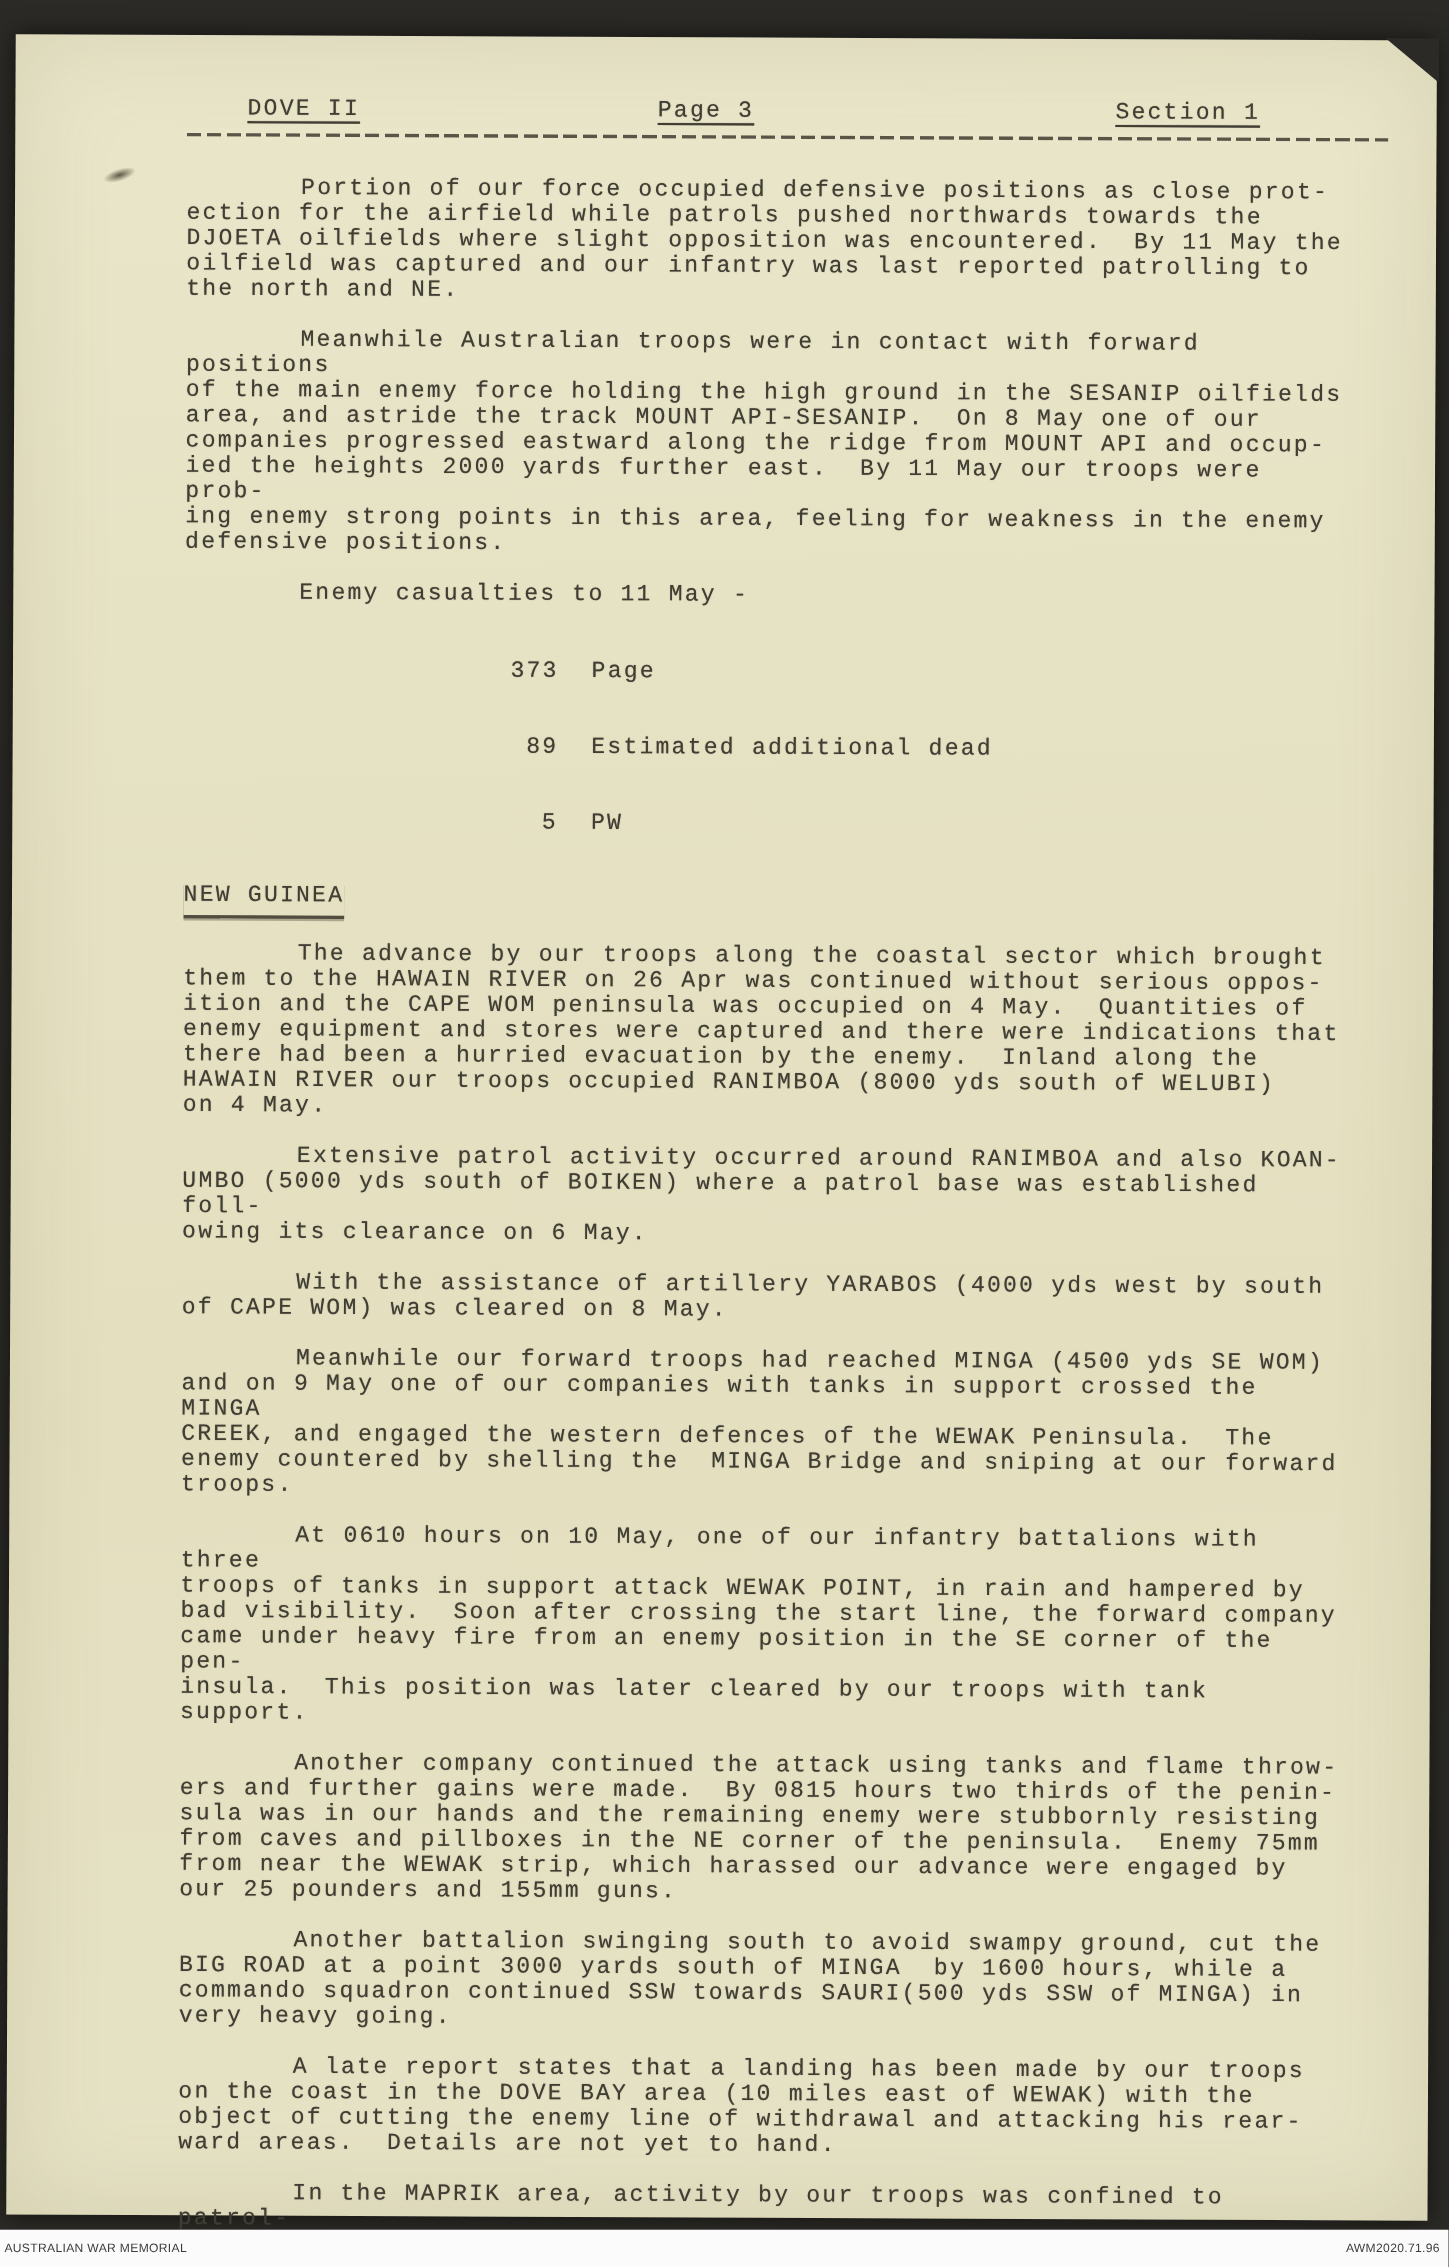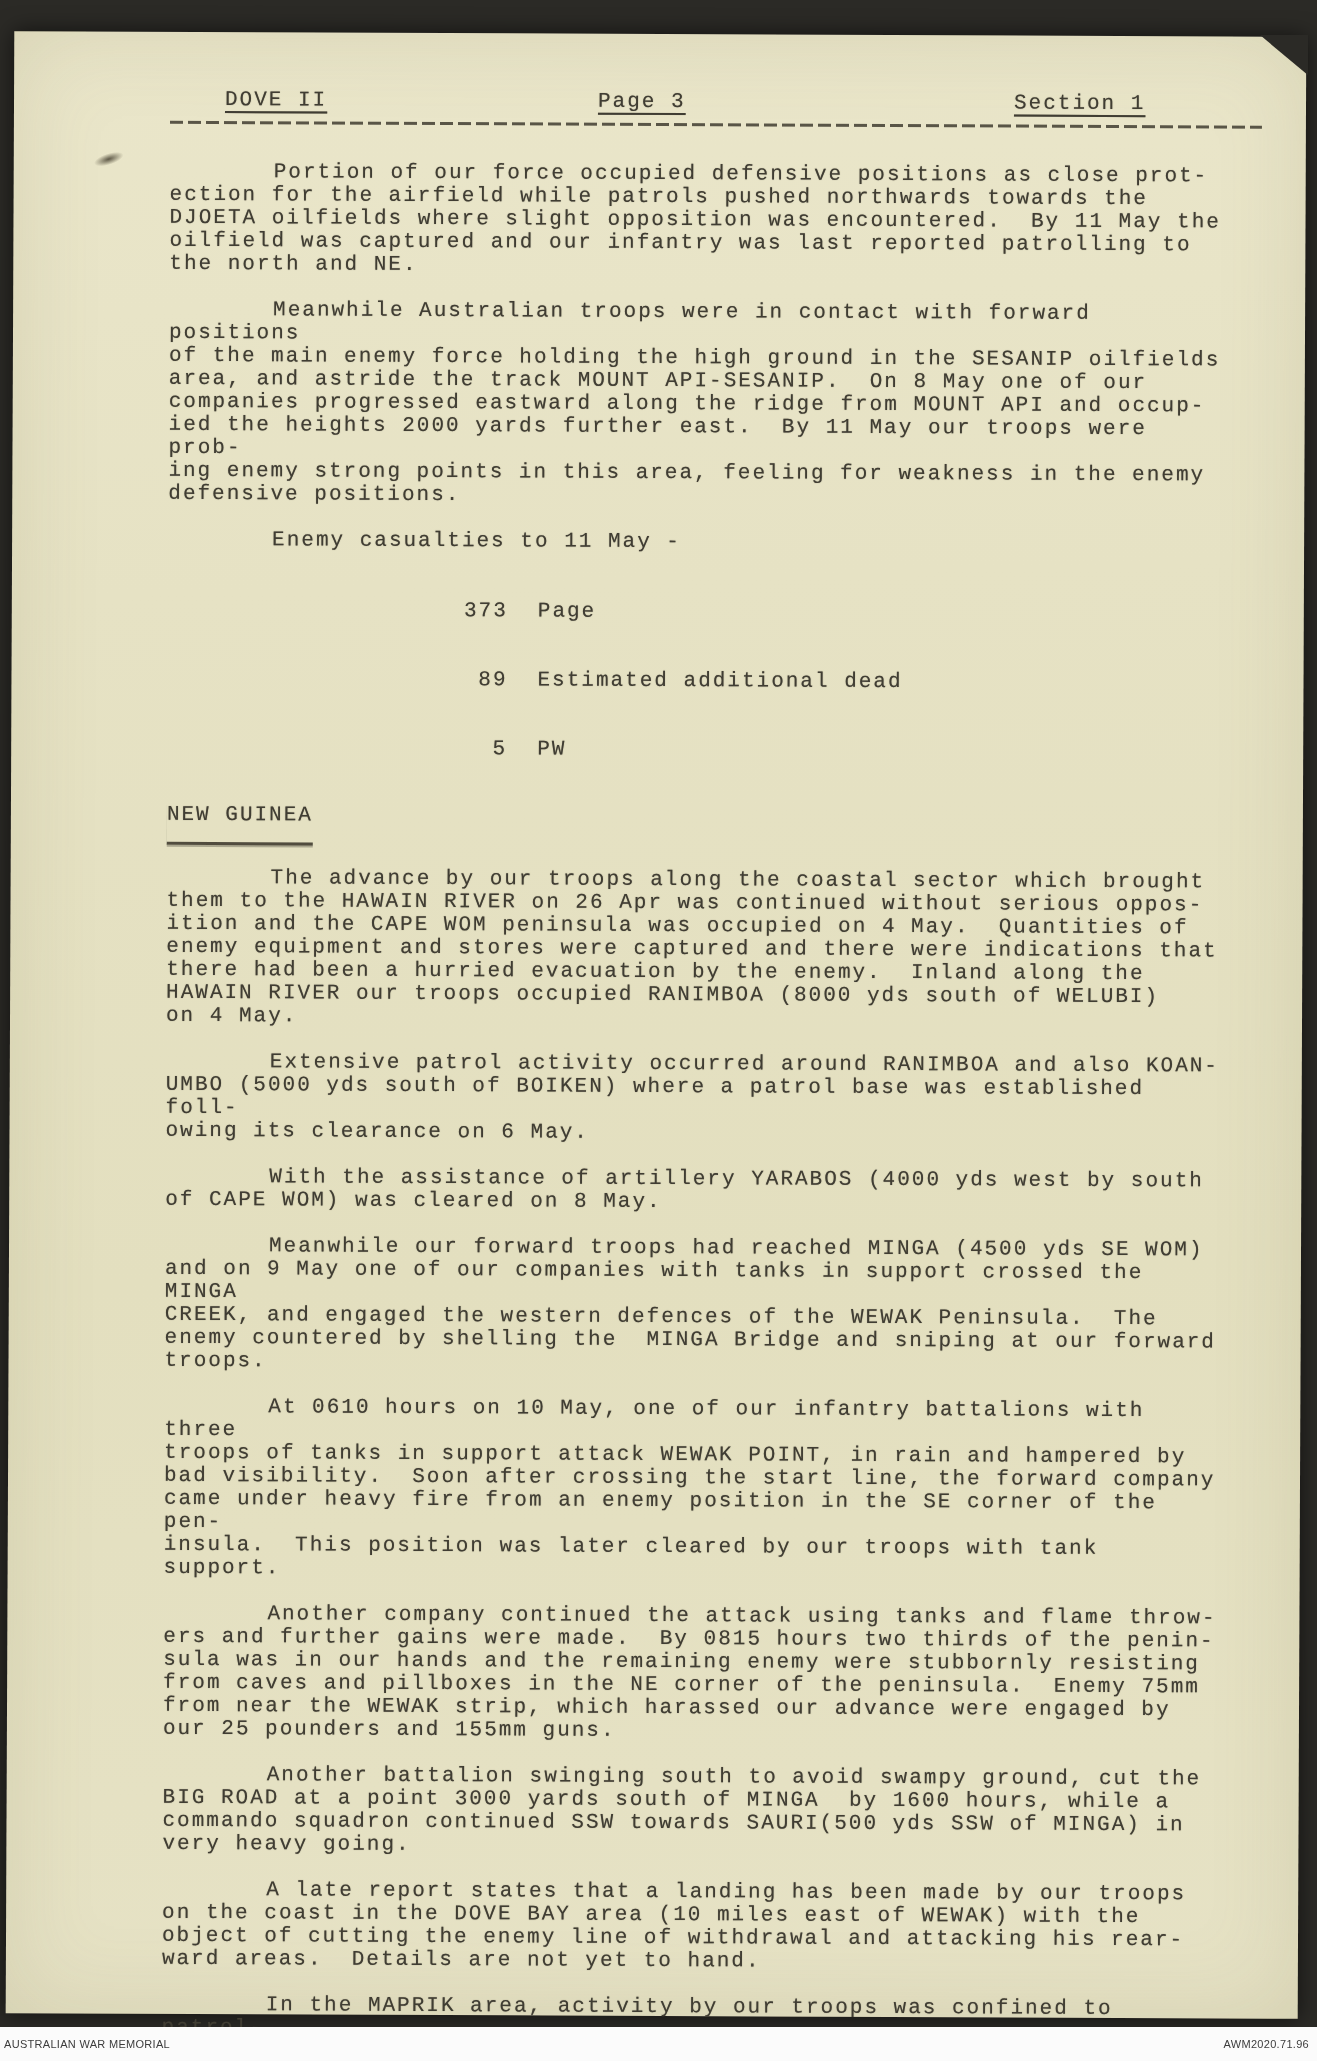--- a/index.html
+++ b/index.html
@@ -79,21 +79,21 @@
   .cas-table{margin:0 0 21px 0;}
   .cas-row{white-space:pre;}
   .cas-count{display:inline-block;width:194px;text-align:right;}
   .cas-label{margin-left:30px;}
   .ng-heading{
     display:inline-block;
     font-size:21px;font-weight:normal;
     letter-spacing:2px;
     border-bottom:3px solid rgba(64,60,48,0.9);
     box-shadow:0 2px 0 rgba(64,60,48,0.35);
-    padding-bottom:16px;
+    padding-bottom:6px;
     margin:0 0 21px 0;
   }
   .footer-strip{
     position:absolute;left:0;right:0;bottom:0;height:34px;
     background:var(--footer_bg);
     color:var(--footer_text);
     font-family:"Liberation Sans",sans-serif;
     font-size:11px;
     display:flex;align-items:center;justify-content:space-between;
     padding:0 8px 0 4px;

